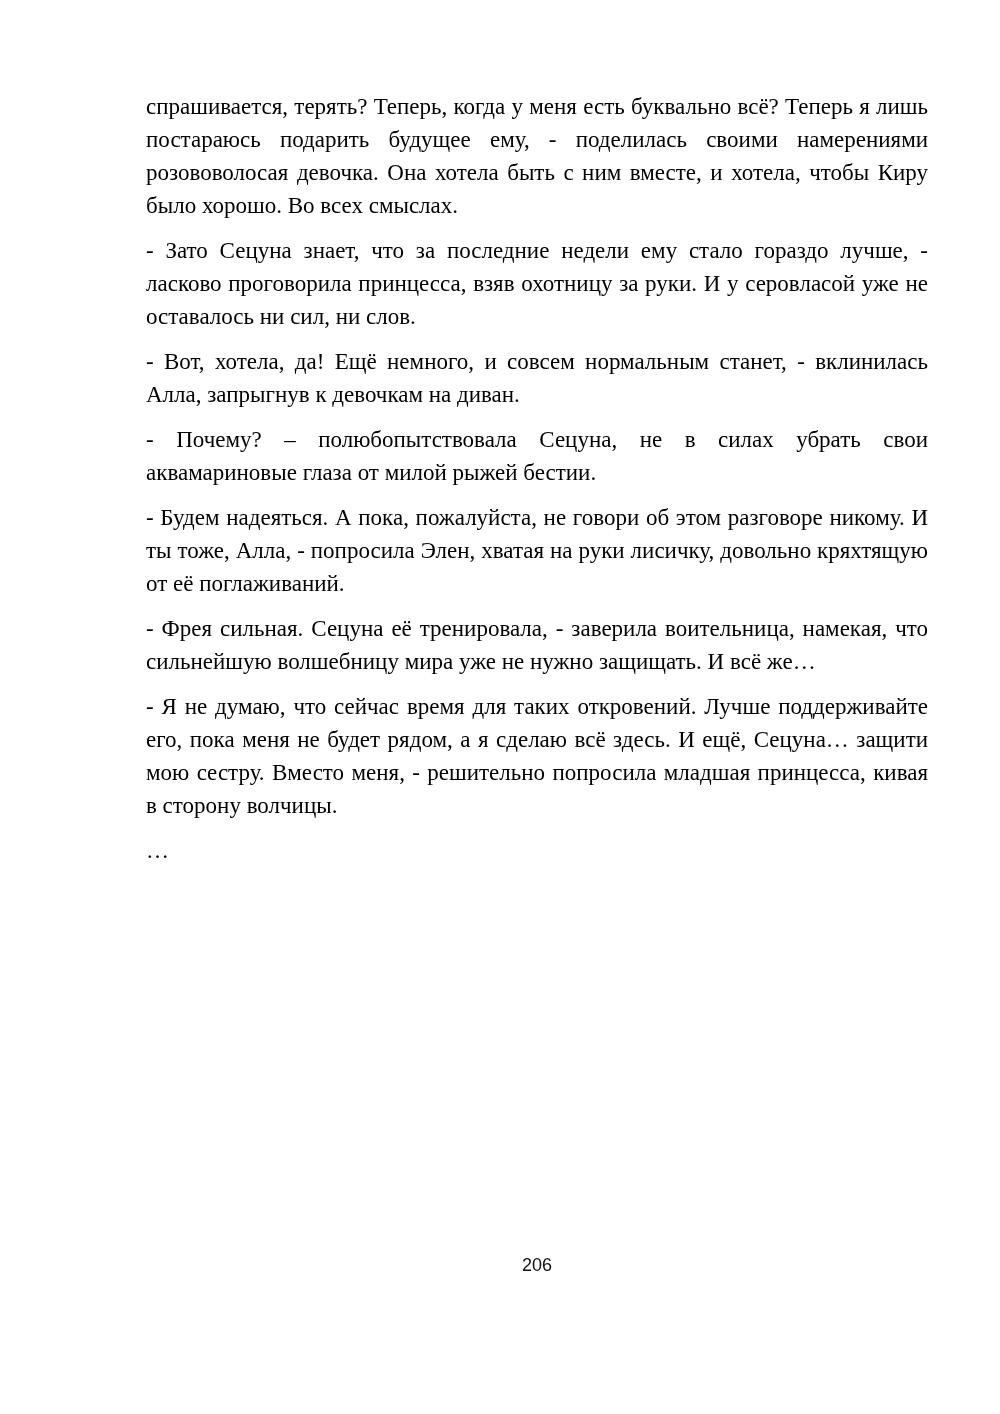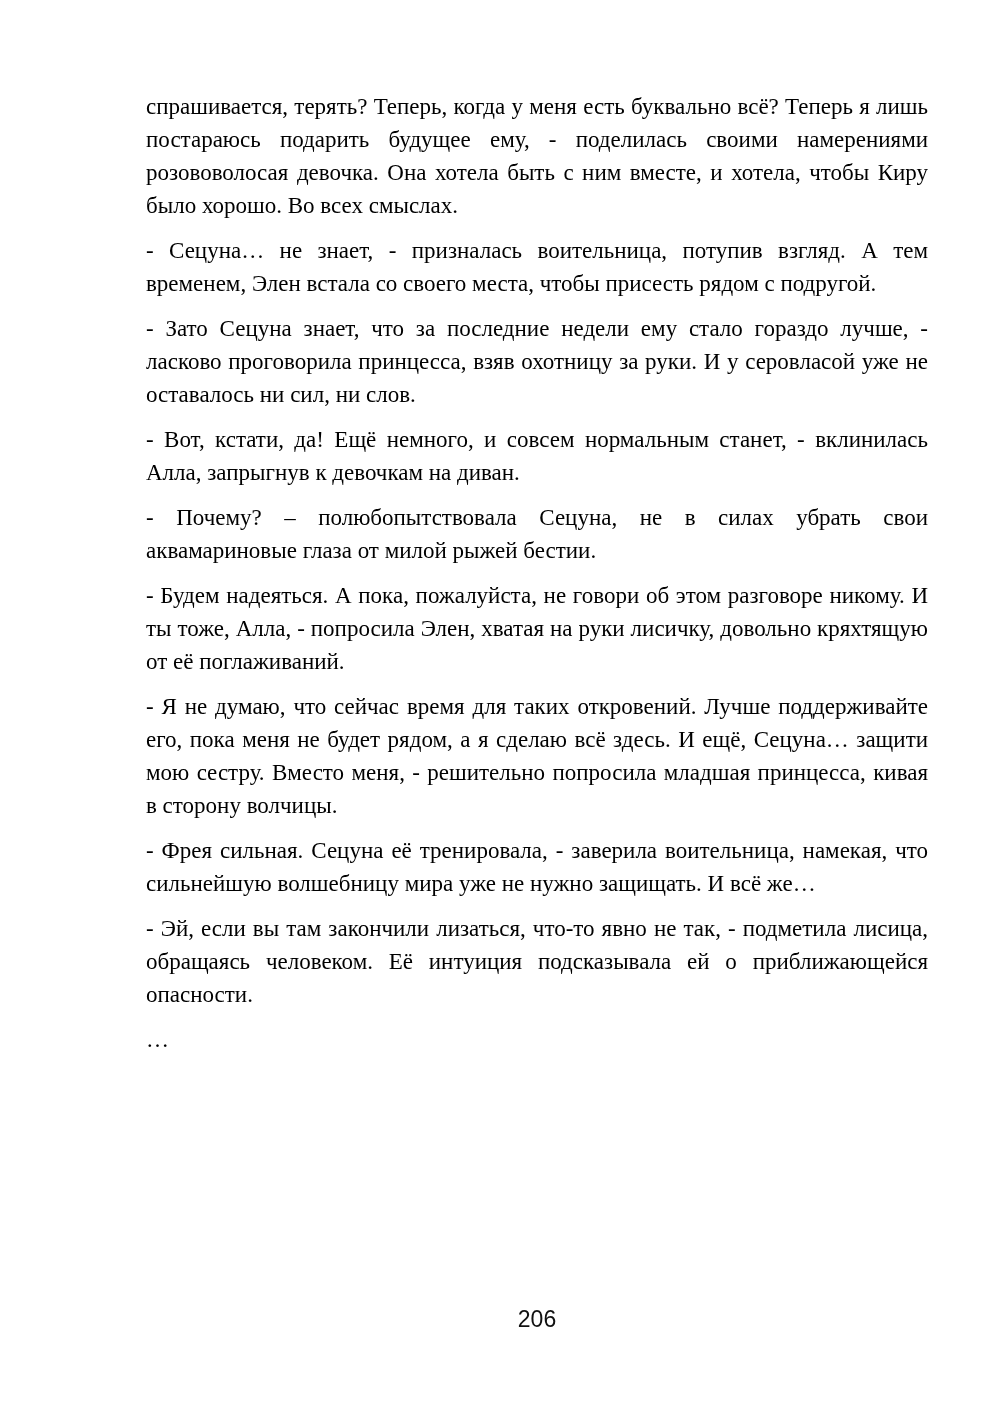--- a/index.html
+++ b/index.html
@@ -26,44 +26,42 @@
     line-height: 33px;
     text-align: justify;
   }
   .text-body p {
     margin: 0 0 12px 0;
     padding: 0;
   }
   .page-footer {
     position: absolute;
     left: 146px;
-    top: 1306px;
+    top: 1252px;
     width: 782px;
     text-align: center;
     color: #111111;
     font-family: "Liberation Sans", "DejaVu Sans", sans-serif;
-    font-size: 23px;
+    font-size: 18px;
     line-height: 26px;
   }
 </style>
 </head>
 <body>
 
 <div class="page">
 
   <div class="text-body">
     <p>спрашивается, терять? Теперь, когда у меня есть буквально всё? Теперь я лишь постараюсь подарить будущее ему, - поделилась своими намерениями розововолосая девочка. Она хотела быть с ним вместе, и хотела, чтобы Киру было хорошо. Во всех смыслах.</p>
-    <p>- Сецуна… не знает, - призналась воительница, потупив взгляд. А тем временем, Элен встала со своего места, чтобы присесть рядом с подругой.</p>
     <p>- Зато Сецуна знает, что за последние недели ему стало гораздо лучше, - ласково проговорила принцесса, взяв охотницу за руки. И у серовласой уже не оставалось ни сил, ни слов.</p>
-    <p>- Вот, кстати, да! Ещё немного, и совсем нормальным станет, - вклинилась Алла, запрыгнув к девочкам на диван.</p>
+    <p>- Вот, хотела, да! Ещё немного, и совсем нормальным станет, - вклинилась Алла, запрыгнув к девочкам на диван.</p>
     <p>- Почему? – полюбопытствовала Сецуна, не в силах убрать свои аквамариновые глаза от милой рыжей бестии.</p>
     <p>- Будем надеяться. А пока, пожалуйста, не говори об этом разговоре никому. И ты тоже, Алла, - попросила Элен, хватая на руки лисичку, довольно кряхтящую от её поглаживаний.</p>
+    <p>- Фрея сильная. Сецуна её тренировала, - заверила воительница, намекая, что сильнейшую волшебницу мира уже не нужно защищать. И всё же…</p>
     <p>- Я не думаю, что сейчас время для таких откровений. Лучше поддерживайте его, пока меня не будет рядом, а я сделаю всё здесь. И ещё, Сецуна… защити мою сестру. Вместо меня, - решительно попросила младшая принцесса, кивая в сторону волчицы.</p>
-    <p>- Фрея сильная. Сецуна её тренировала, - заверила воительница, намекая, что сильнейшую волшебницу мира уже не нужно защищать. И всё же…</p>
-    <p>- Эй, если вы там закончили лизаться, что-то явно не так, - подметила лисица, обращаясь человеком. Её интуиция подсказывала ей о приближающейся опасности.</p>
     <p>…</p>
   </div>
 
   <div class="page-footer">
     <span>206</span>
   </div>
 
 </div>
 
 </body></html>

